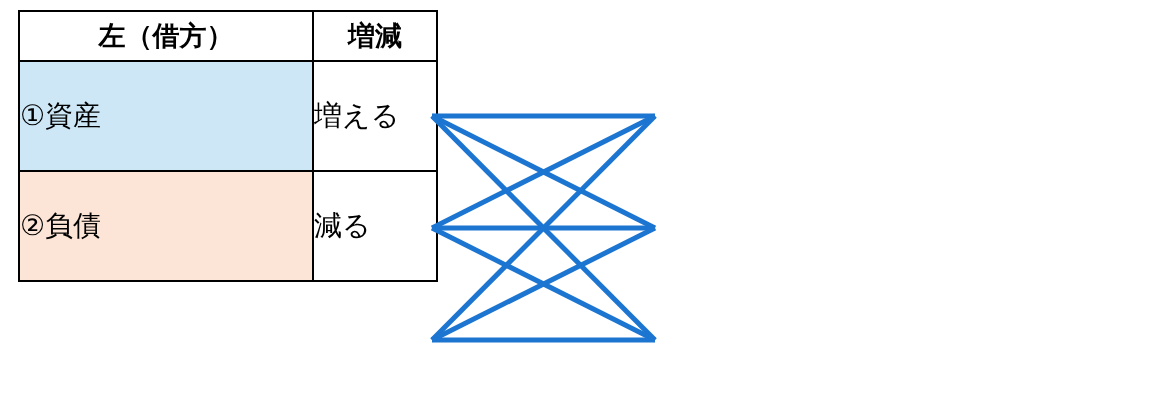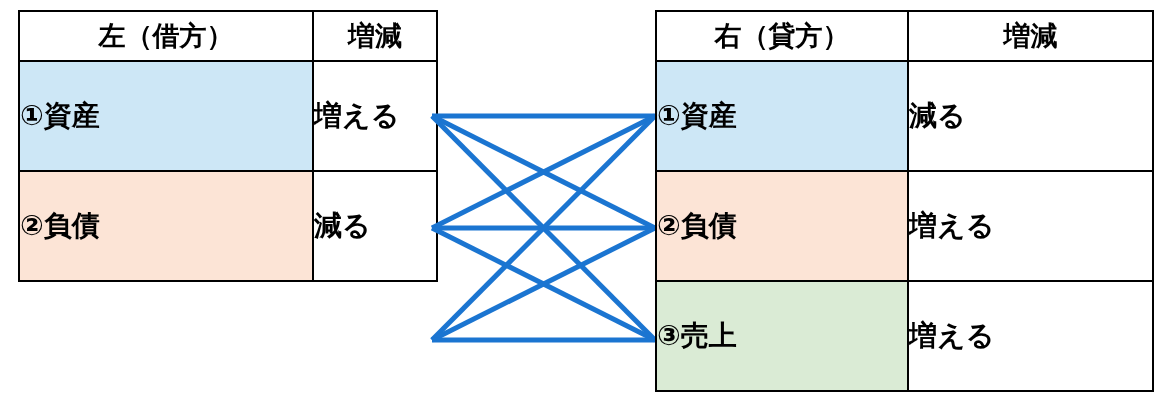--- a/index.html
+++ b/index.html
@@ -31,21 +31,20 @@
   }
   table.tbl th {
     font-weight: bold;
     font-size: 27px;
     height: 48px;
     background: #ffffff;
   }
   table.tbl td {
     font-size: 28px;
     height: 108px;
-    font-weight: bold;
   }
   #left-table {
     left: 18px;
     top: 10px;
     width: 414px;
   }
   #left-table .c1 { width: 292px; }
   #left-table .c2 { width: 122px; }
   #right-table {
     left: 655px;
@@ -93,36 +92,14 @@
       <line x1="0" y1="106" x2="223" y2="218" stroke="#1B75D1" stroke-width="5"></line>
       <line x1="0" y1="106" x2="223" y2="330" stroke="#1B75D1" stroke-width="5"></line>
       <line x1="0" y1="218" x2="223" y2="106" stroke="#1B75D1" stroke-width="5"></line>
       <line x1="0" y1="218" x2="223" y2="218" stroke="#1B75D1" stroke-width="5"></line>
       <line x1="0" y1="218" x2="223" y2="330" stroke="#1B75D1" stroke-width="5"></line>
       <line x1="0" y1="330" x2="223" y2="106" stroke="#1B75D1" stroke-width="5"></line>
       <line x1="0" y1="330" x2="223" y2="218" stroke="#1B75D1" stroke-width="5"></line>
       <line x1="0" y1="330" x2="223" y2="330" stroke="#1B75D1" stroke-width="5"></line>
     </svg>
 
-  <table class="tbl" id="right-table">
-    <thead>
-      <tr>
-        <th class="c1">右（貸方）</th>
-        <th class="c2">増減</th>
-      </tr>
-    </thead>
-    <tbody>
-      <tr>
-        <td class="c1" style="background-color: rgb(205, 231, 246);">①資産</td>
-        <td class="c2">減る</td>
-      </tr>
-      <tr>
-        <td class="c1" style="background-color: rgb(252, 228, 214);">②負債</td>
-        <td class="c2">増える</td>
-      </tr>
-      <tr>
-        <td class="c1" style="background-color: rgb(218, 235, 213);">③売上</td>
-        <td class="c2">増える</td>
-      </tr>
-    </tbody>
-  </table>
 
 </div>
 
 </body></html>

